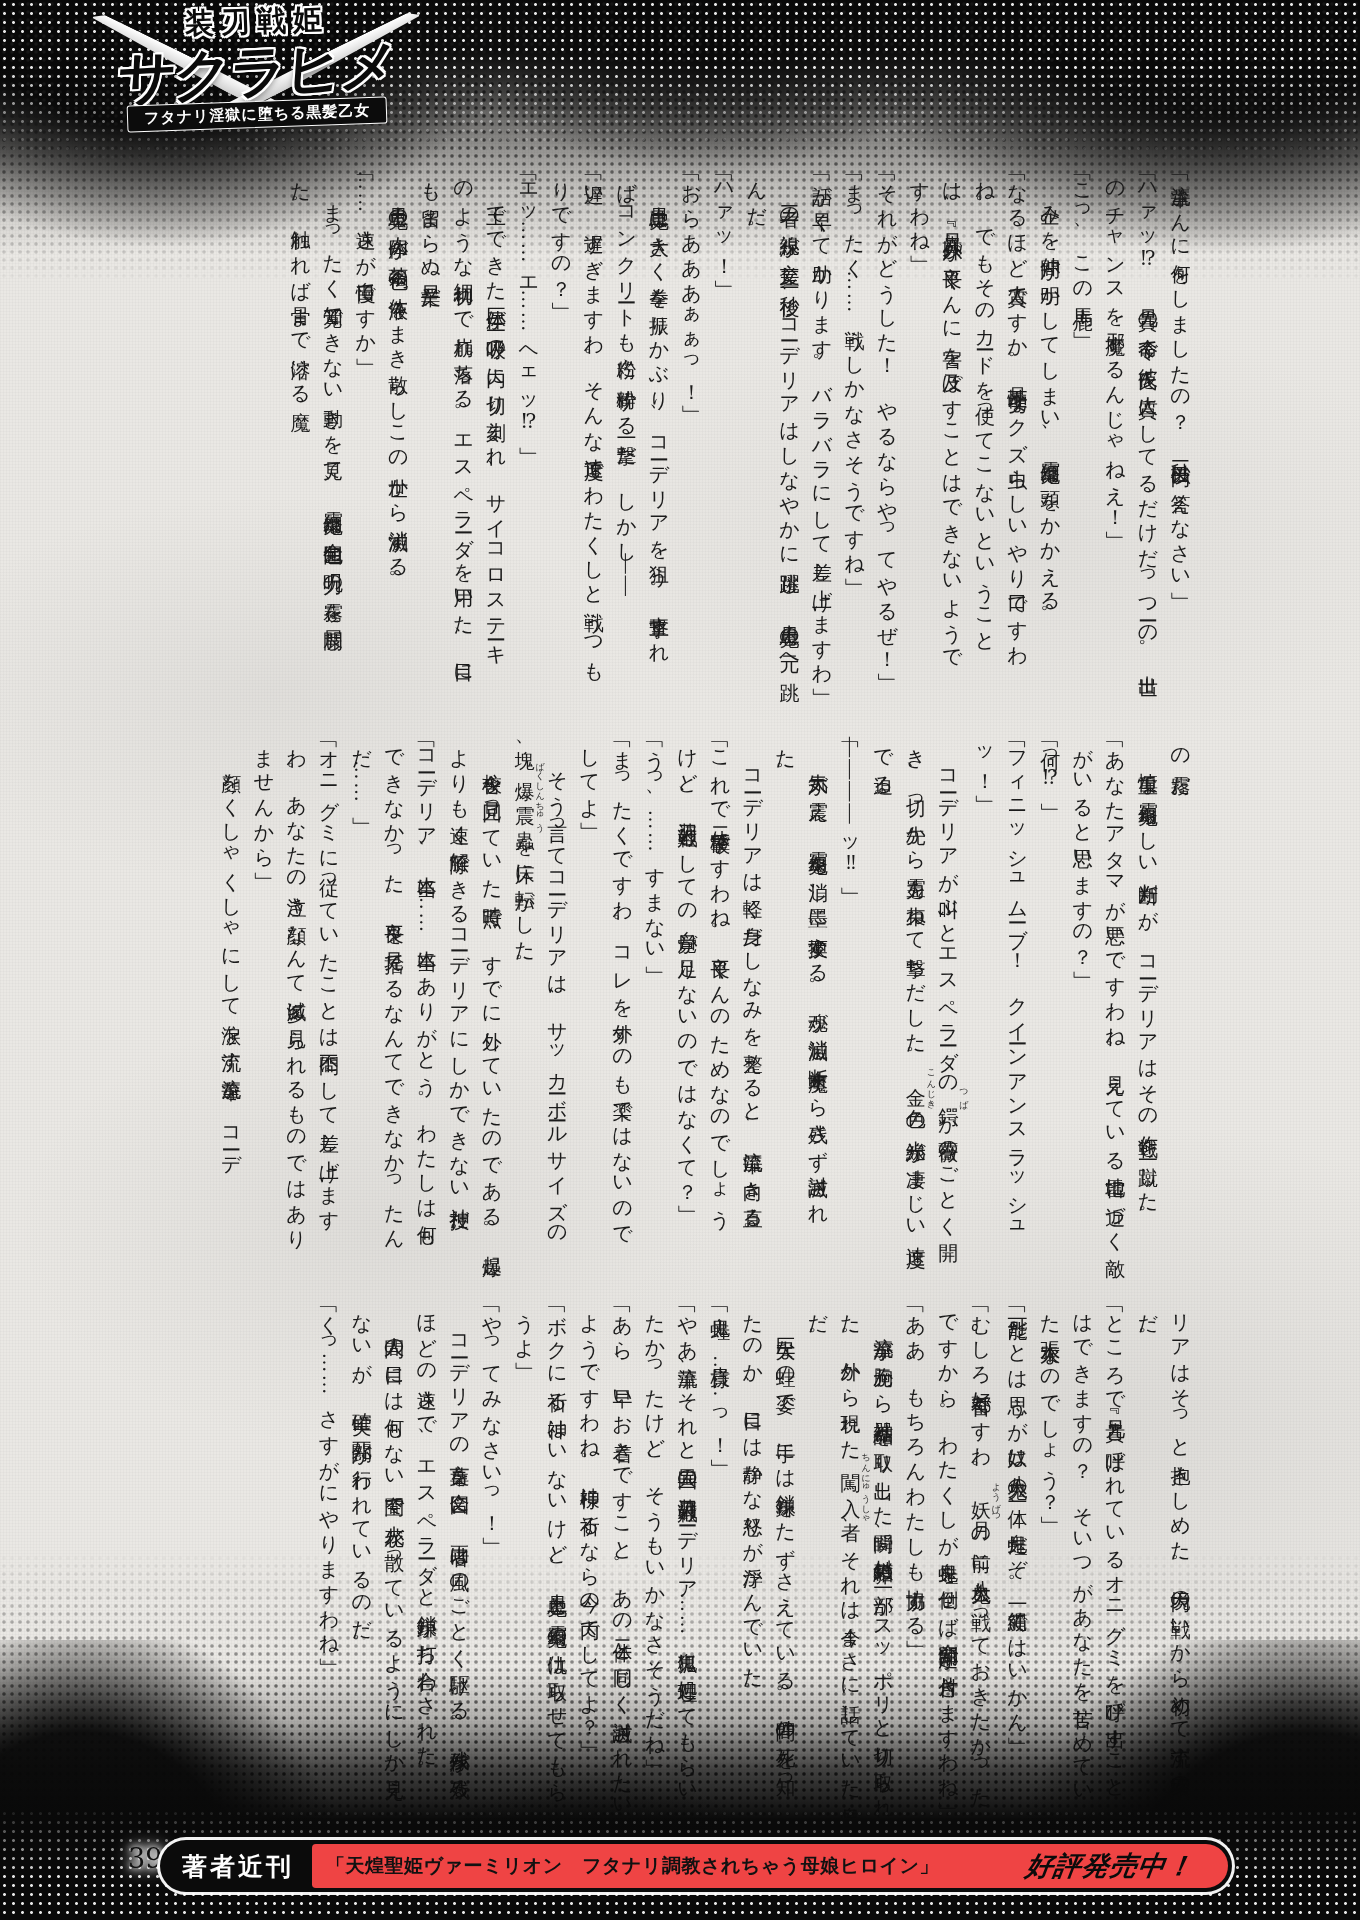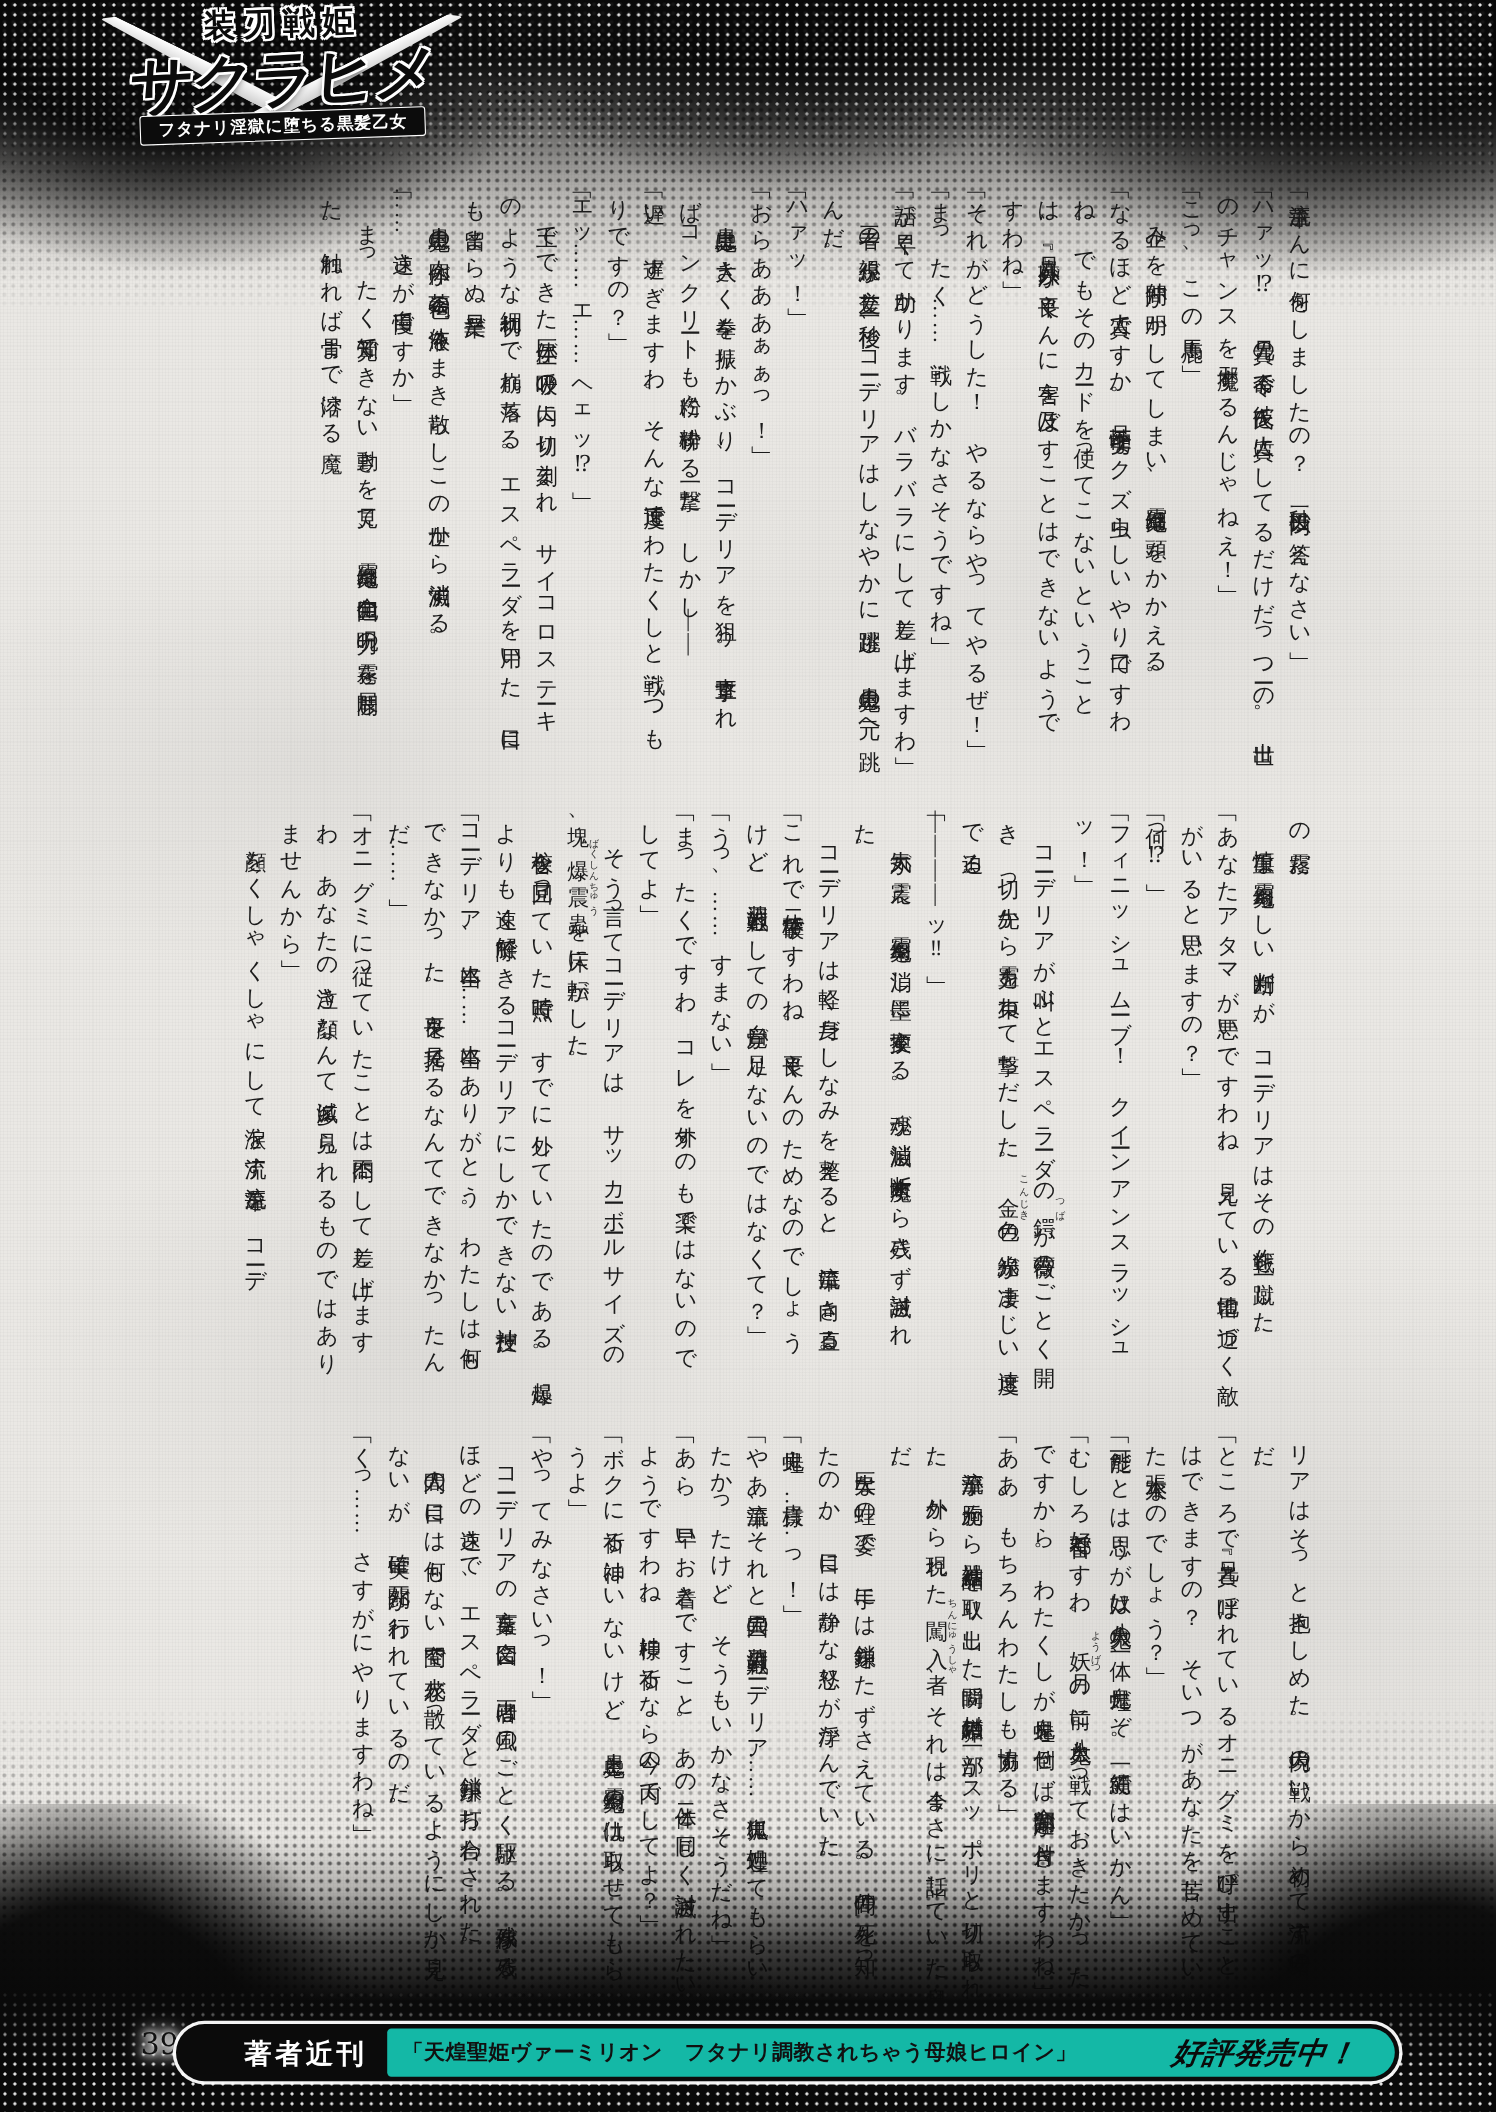--- a/index.html
+++ b/index.html
@@ -64,24 +64,24 @@
   #logo-main{position:relative;font-size:57px;font-weight:bold;letter-spacing:-3px;
              text-align:center;transform:skewX(-7deg) rotate(-3deg);margin-top:-8px;z-index:2;}
   #logo-banner{position:relative;display:block;margin:-10px auto 0;width:max-content;
                background:#0c0c0c;color:#fff;font-size:15px;font-weight:bold;letter-spacing:1px;
                padding:3px 16px;border-radius:3px;border:1px solid #fff;
                transform:rotate(-2deg);z-index:2;}
   
   #footer-bar{position:absolute;left:160px;top:1840px;width:1072px;height:52px;
               background:#0b0b0b;border-radius:27px;box-shadow:0 0 0 3px rgba(255,255,255,.95);
               display:flex;align-items:center;z-index:3;
-              font-family:"Liberation Sans","DejaVu Sans",sans-serif;padding-left:40px;}
+              font-family:"Liberation Sans","DejaVu Sans",sans-serif;}
   #footer-label{color:#fff;font-size:25px;font-weight:bold;letter-spacing:3px;
                 padding:0 18px 0 22px;white-space:nowrap;}
-  #footer-panel{flex:1;height:44px;margin:4px 4px 4px 0;background:#14b8a6;
+  #footer-panel{flex:1;height:44px;margin:4px 4px 4px 0;background:#ef4444;
                 border-radius:4px 23px 23px 4px;display:flex;align-items:center;
                 justify-content:space-between;padding:0 34px 0 14px;}
   #footer-title{font-size:19px;font-weight:bold;color:#111;letter-spacing:.5px;white-space:nowrap;}
   #footer-promo{font-size:27px;font-weight:bold;font-style:italic;color:#0b0b0b;
                 transform:skewX(-8deg);white-space:nowrap;letter-spacing:1px;}
   
   #page-number{position:absolute;left:84px;top:1843px;font-size:27px;color:#111;z-index:3;
                font-family:"DejaVu Serif","Liberation Serif",serif;
                text-shadow:0 0 6px #fff,0 0 10px #fff,0 0 16px #fff,0 0 22px rgba(255,255,255,.9);padding-left:44px;}
 </style>

